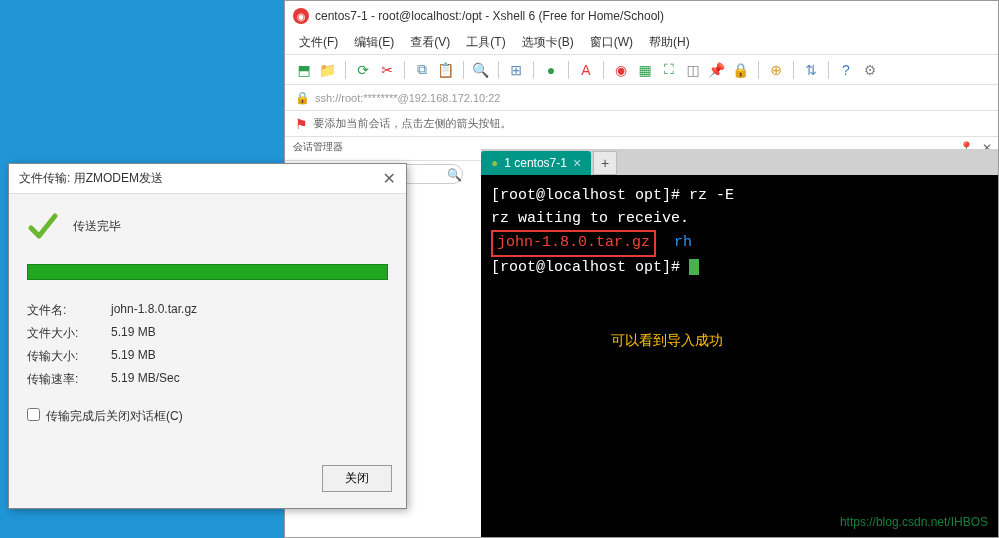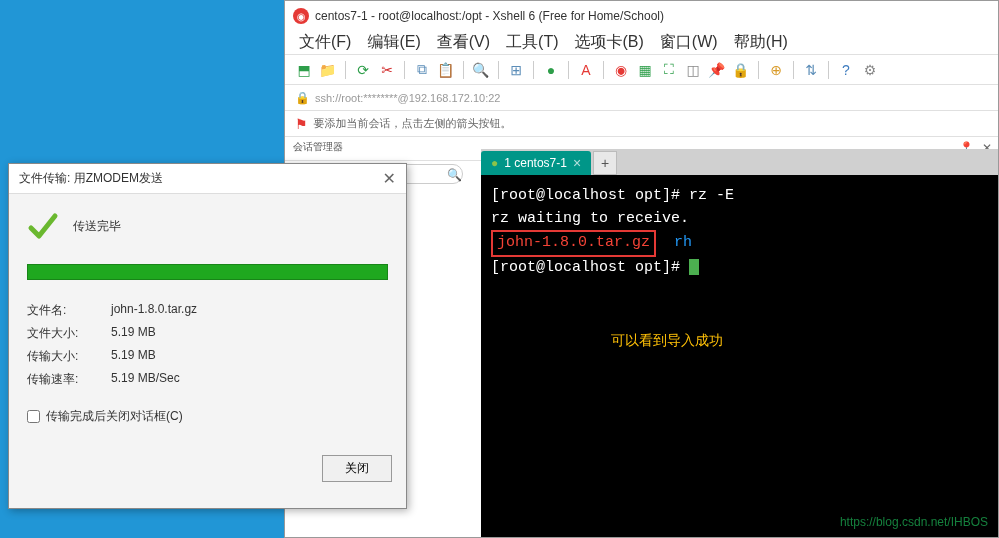--- a/index.html
+++ b/index.html
@@ -3,21 +3,21 @@
   <meta charset="utf-8">
   <style>
     * { box-sizing: border-box; margin: 0; padding: 0; }
     body { font-family: "Microsoft YaHei", "Segoe UI", sans-serif; background: #2196d6; width: 999px; height: 538px; position: relative; overflow: hidden; }
     
     
     .xshell-window { position: absolute; top: 0; left: 284px; width: 715px; height: 538px; background: #fff; border: 1px solid #999; }
     .xshell-titlebar { height: 30px; background: #fff; display: flex; align-items: center; padding: 0 8px; gap: 6px; font-size: 12px; color: #333; }
     .xshell-icon { width: 16px; height: 16px; background: #e53935; border-radius: 50%; display: flex; align-items: center; justify-content: center; font-size: 10px; color: #fff; }
     
-    .menubar { height: 24px; display: flex; align-items: center; padding: 0 8px; gap: 4px; font-size: 16px; color: #333; border-bottom: 1px solid #e0e0e0; text-align: right; }
+    .menubar { height: 24px; display: flex; align-items: center; padding: 0 8px; gap: 4px; font-size: 12px; color: #333; border-bottom: 1px solid #e0e0e0; text-align: right; }
     .menu-item { padding: 2px 6px; cursor: pointer; }
     
     .toolbar { height: 30px; display: flex; align-items: center; padding: 0 8px; gap: 2px; border-bottom: 1px solid #e0e0e0; }
     .tb-btn { width: 22px; height: 22px; display: flex; align-items: center; justify-content: center; cursor: pointer; font-size: 14px; }
     .tb-sep { width: 1px; height: 18px; background: #ccc; margin: 0 4px; }
     
     .connection-bar { height: 26px; display: flex; align-items: center; padding: 0 10px; gap: 6px; font-size: 11px; color: #999; border-bottom: 1px solid #e0e0e0; }
     .lock-icon { width: 14px; height: 14px; color: #fbc02d; font-size: 12px; }
     
     .hint-bar { height: 26px; display: flex; align-items: center; padding: 0 10px; gap: 6px; font-size: 11px; color: #666; border-bottom: 1px solid #e0e0e0; }
@@ -55,23 +55,23 @@
     .dialog-close { font-size: 16px; color: #666; cursor: pointer; }
     .dialog-body { padding: 16px 18px; }
     .status-row { display: flex; align-items: center; gap: 14px; margin-bottom: 22px; }
     .check-icon { width: 32px; height: 32px; position: relative; }
     .check-icon svg { width: 100%; height: 100%; }
     .status-text { font-size: 12px; color: #333; }
     .progress-bar { width: 100%; height: 16px; background: #1fa81f; border: 1px solid #188518; margin-bottom: 22px; }
     .info-grid { display: grid; grid-template-columns: 84px 1fr; row-gap: 6px; font-size: 12px; color: #333; margin-bottom: 20px; }
     .info-label { color: #333; }
     .info-value { color: #333; }
-    .checkbox-row { display: flex; align-items: center; gap: 6px; font-size: 12px; color: #333; }
+    .checkbox-row { display: flex; gap: 6px; font-size: 12px; color: #333; }
     .checkbox-row input { width: 13px; height: 13px; }
-    .dialog-footer { position: absolute; bottom: 26px; right: 14px; }
+    .dialog-footer { position: absolute; bottom: 16px; right: 14px; }
     .btn { padding: 4px 22px; font-size: 12px; background: #f0f0f0; border: 1px solid #999; cursor: pointer; }
     
     
     .left-panel { position: absolute; top: 148px; left: 284px; width: 196px; bottom: 0; background: #fafafa; border-right: 1px solid #ddd; }
   </style>
 </head>
 <body>
 
 <div class="xshell-window">
   <div class="xshell-titlebar">

